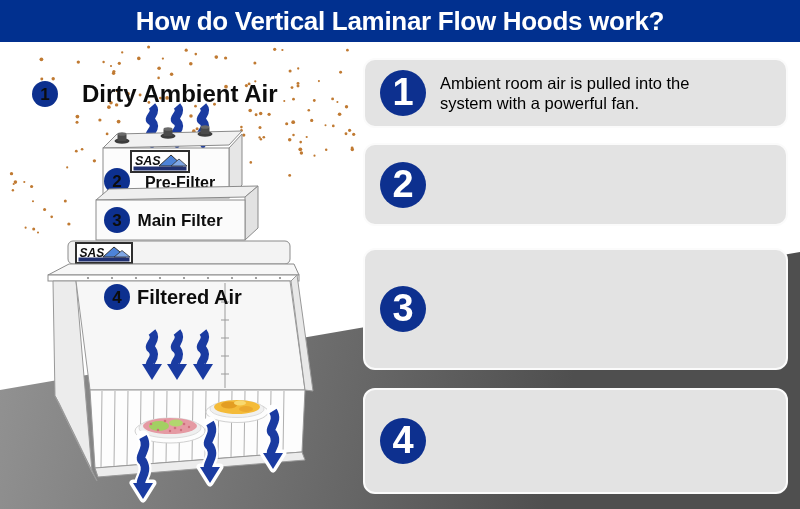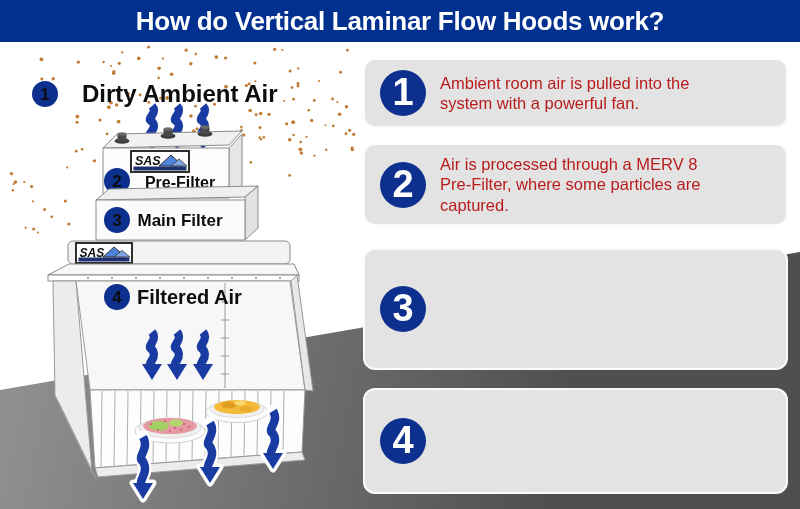--- a/index.html
+++ b/index.html
@@ -35,21 +35,21 @@
   .card1{top:58px;height:70px;}
   .card2{top:143px;height:83px;}
   .card3{top:248px;height:122px;}
   .card4{top:388px;height:106px;}
   .badge{
     flex:0 0 auto;width:46px;height:46px;border-radius:50%;background:var(--accent);
     color:#fff;font-weight:bold;font-size:38px;line-height:1;
     display:flex;align-items:center;justify-content:center;margin-right:14px;padding-bottom:2px;box-sizing:border-box;
   }
   .step-text{
-    color:#b91c1c;font-size:16.5px;line-height:1.24;white-space:pre-line;
+    color:#000000;font-size:16.5px;line-height:1.24;white-space:pre-line;
   }
 </style>
 </head>
 <body>
 
 <div class="stage">
 
   <div class="banner">
     <h1>How do Vertical Laminar Flow Hoods work?</h1>
   </div>
@@ -359,23 +359,20 @@
   </svg>
 
   <div>
     <div class="card card1">
       <div class="badge">1</div>
       <div class="step-text">Ambient room air is pulled into the
 system with a powerful fan.</div>
     </div>
     <div class="card card2">
       <div class="badge">2</div>
-      <div class="step-text">Air is processed through a MERV 8
-Pre-Filter, where some particles are
-captured.</div>
     </div>
     <div class="card card3">
       <div class="badge">3</div>
     </div>
     <div class="card card4">
       <div class="badge">4</div>
     </div>
   </div>
 </div>
 

